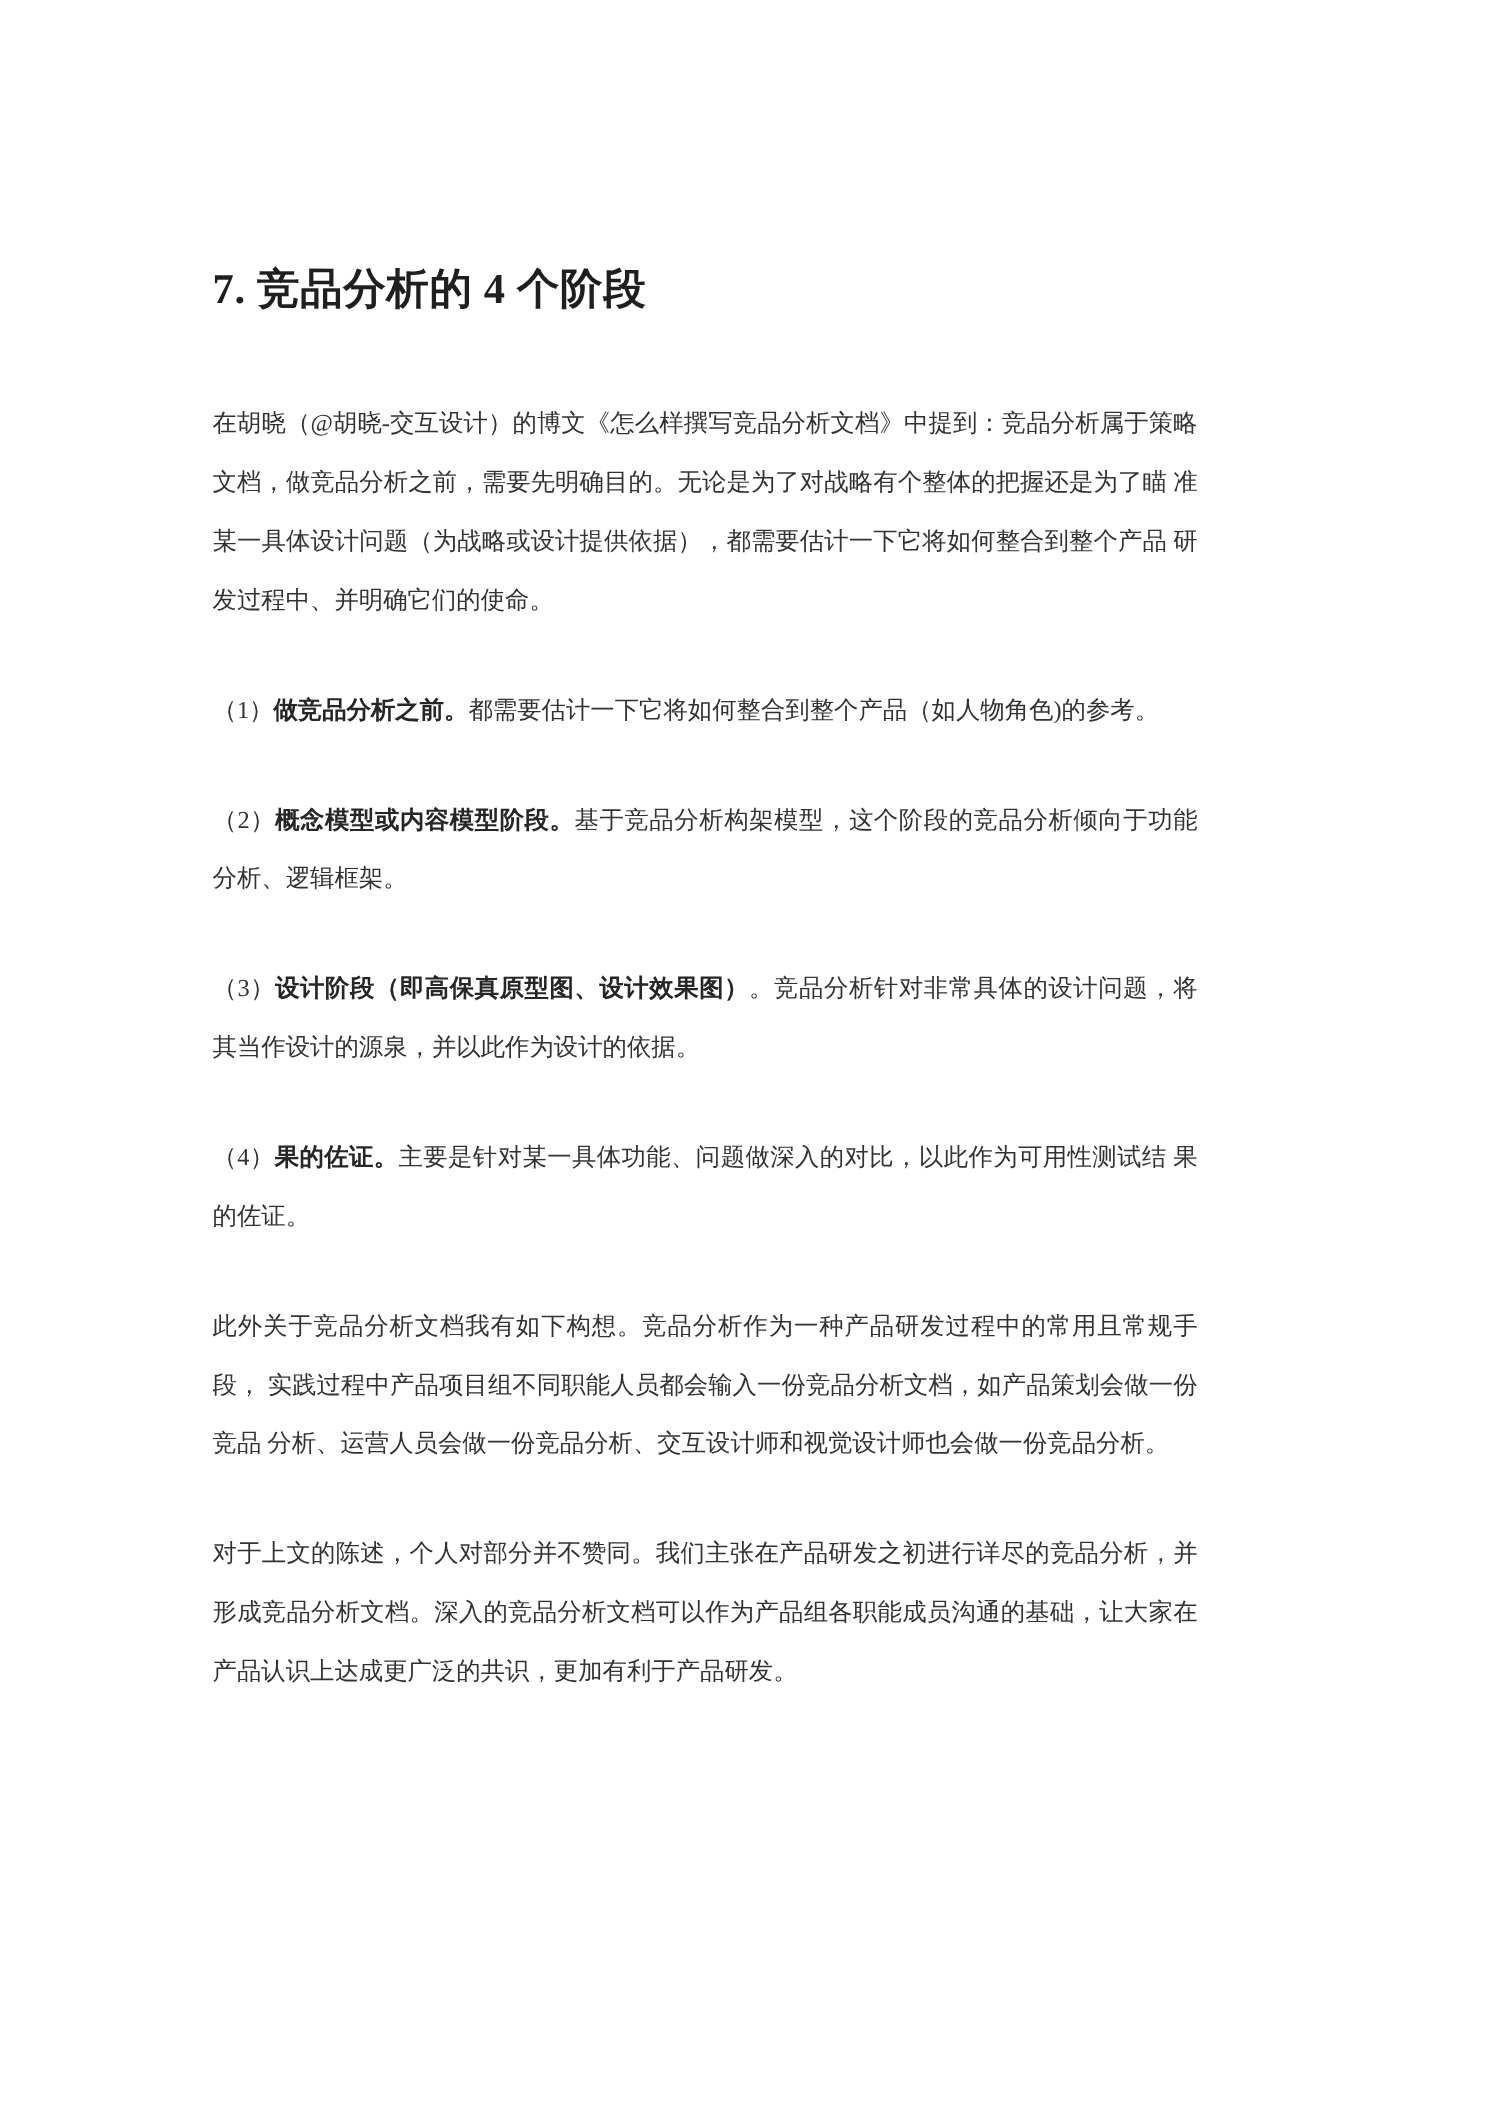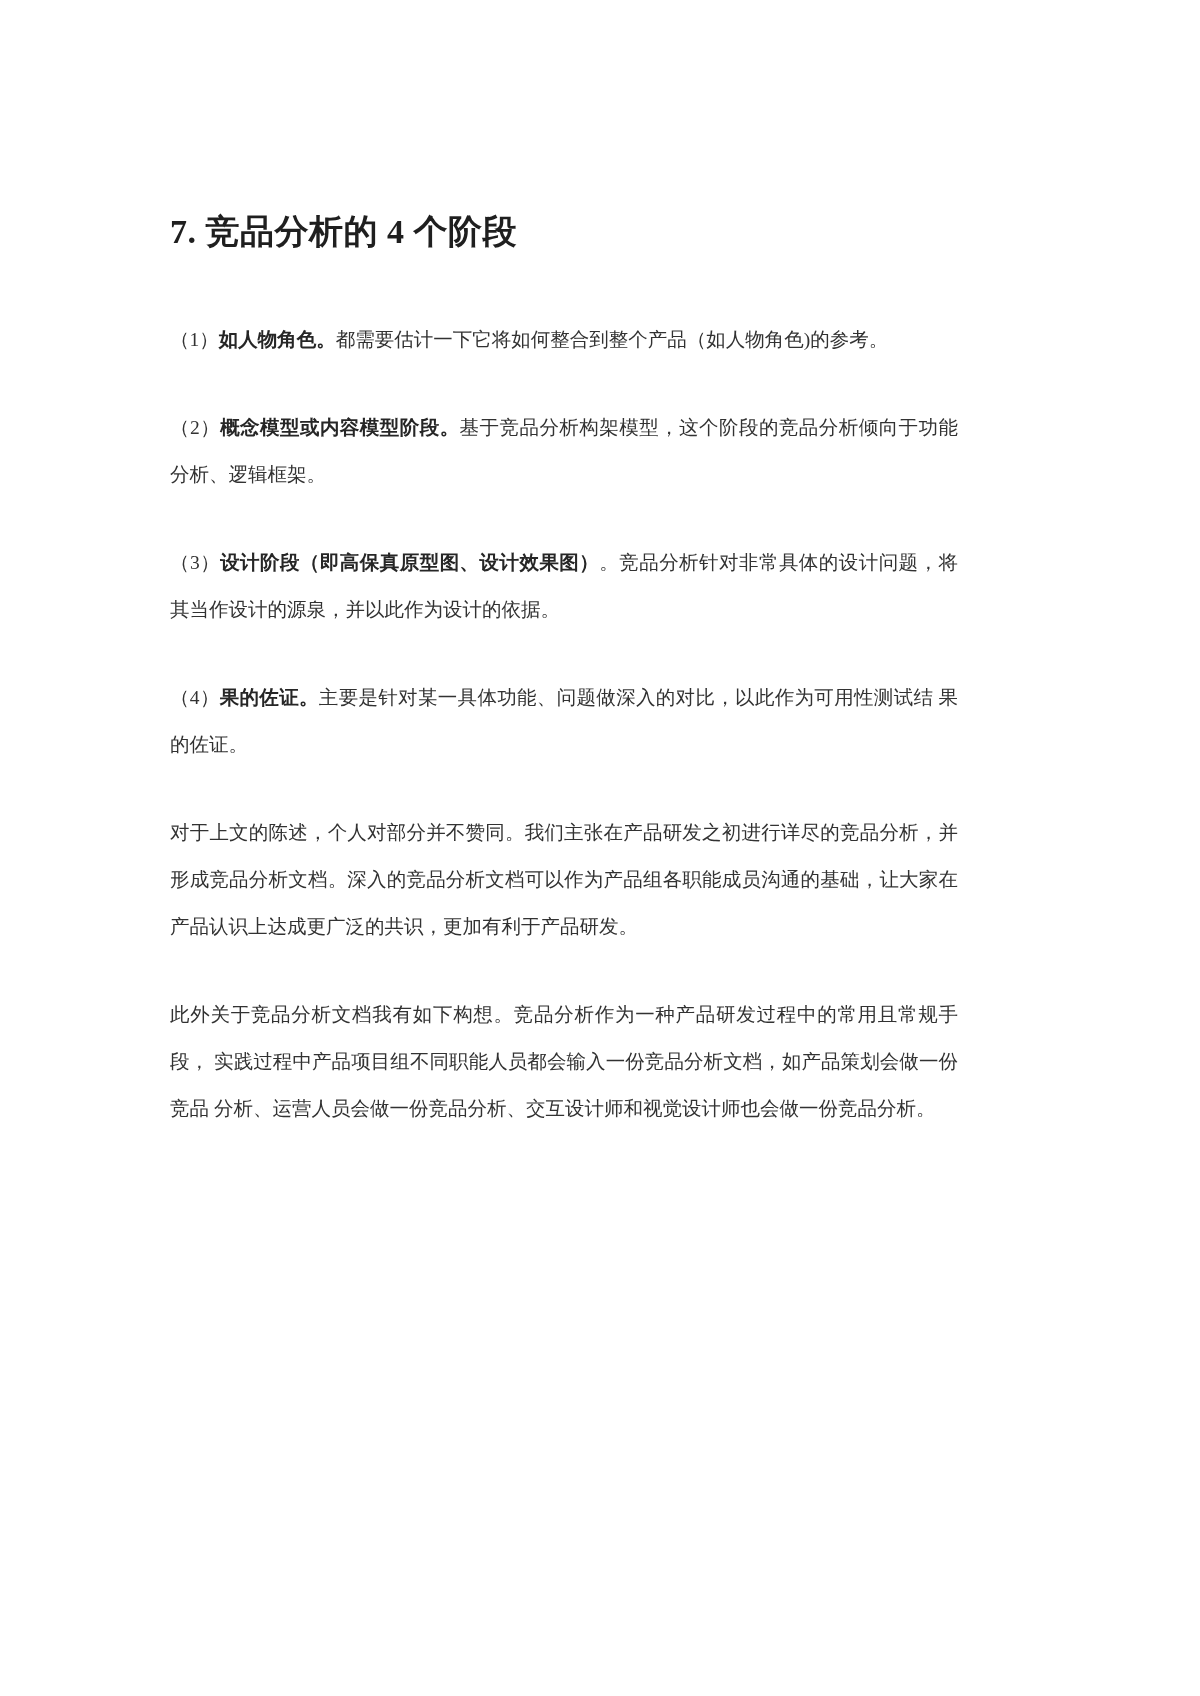--- a/index.html
+++ b/index.html
@@ -47,28 +47,29 @@
   }
 </style>
 </head>
 <body>
 
 <div class="page">
   <div class="content">
 
     <h1 class="doc-title">7. 竞品分析的 4 个阶段</h1>
 
+    <p class="body-p first">在胡晓（@胡晓-交互设计）的博文《怎么样撰写竞品分析文档》中提到：竞品分析属于策略文档，做竞品分析之前，需要先明确目的。无论是为了对战略有个整体的把握还是为了瞄 准某一具体设计问题（为战略或设计提供依据），都需要估计一下它将如何整合到整个产品 研发过程中、并明确它们的使命。</p>
 
 
-    <p class="body-p"><span>（1）</span><span class="bold">如人物角色。</span><span>都需要估计一下它将如何整合到整个产品（如人物角色)的参考。</span></p>
+    <p class="body-p"><span>（1）</span><span class="bold">做竞品分析之前。</span><span>都需要估计一下它将如何整合到整个产品（如人物角色)的参考。</span></p>
 
     <p class="body-p"><span>（2）</span><span class="bold">概念模型或内容模型阶段。</span><span>基于竞品分析构架模型，这个阶段的竞品分析倾向于功能 分析、逻辑框架。</span></p>
 
     <p class="body-p"><span>（3）</span><span class="bold">设计阶段（即高保真原型图、设计效果图）</span><span>。竞品分析针对非常具体的设计问题，将 其当作设计的源泉，并以此作为设计的依据。</span></p>
 
     <p class="body-p"><span>（4）</span><span class="bold">果的佐证。</span><span>主要是针对某一具体功能、问题做深入的对比，以此作为可用性测试结 果的佐证。</span></p>
 
+    <p class="body-p">此外关于竞品分析文档我有如下构想。竞品分析作为一种产品研发过程中的常用且常规手段， 实践过程中产品项目组不同职能人员都会输入一份竞品分析文档，如产品策划会做一份竞品 分析、运营人员会做一份竞品分析、交互设计师和视觉设计师也会做一份竞品分析。</p>
+
     <p class="body-p">对于上文的陈述，个人对部分并不赞同。我们主张在产品研发之初进行详尽的竞品分析，并 形成竞品分析文档。深入的竞品分析文档可以作为产品组各职能成员沟通的基础，让大家在 产品认识上达成更广泛的共识，更加有利于产品研发。</p>
-
-    <p class="body-p">此外关于竞品分析文档我有如下构想。竞品分析作为一种产品研发过程中的常用且常规手段， 实践过程中产品项目组不同职能人员都会输入一份竞品分析文档，如产品策划会做一份竞品 分析、运营人员会做一份竞品分析、交互设计师和视觉设计师也会做一份竞品分析。</p>
 
   </div>
 </div>
 
 </body></html>

